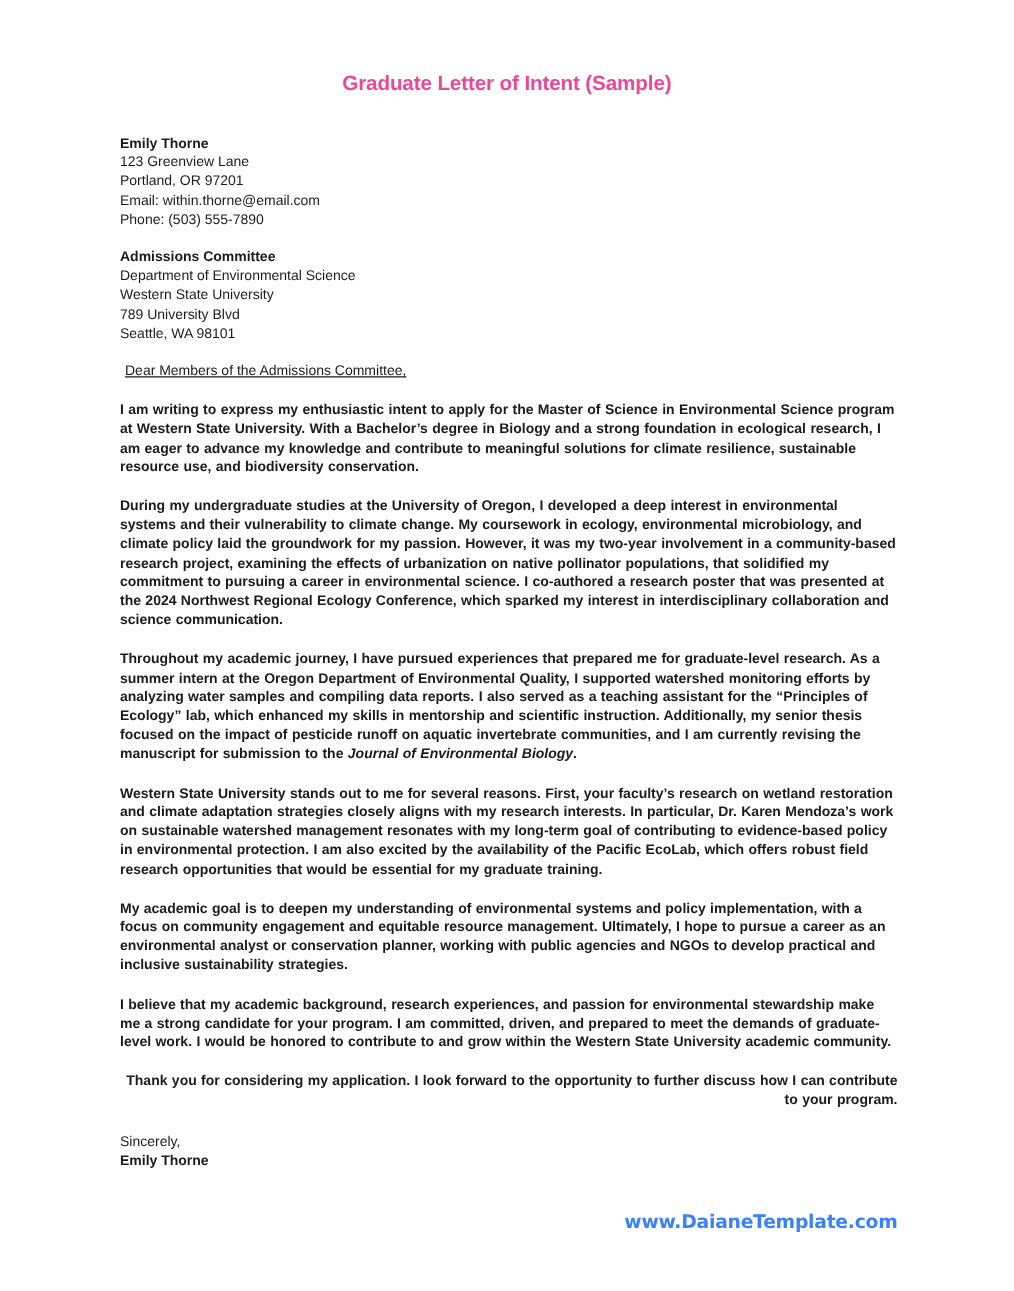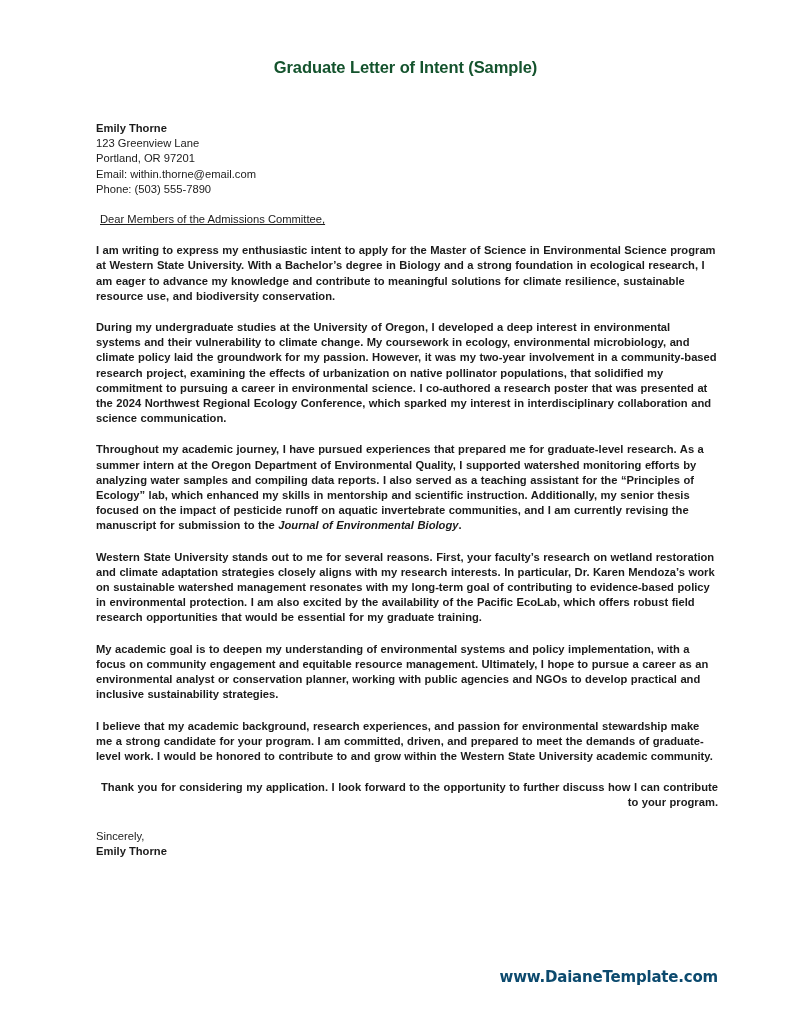--- a/index.html
+++ b/index.html
@@ -19,27 +19,27 @@
     box-sizing: border-box;
   }
   .doc-title {
     position: absolute;
     left: 0;
     right: 0;
     top: 58px;
     text-align: center;
     font-size: 16.5px;
     font-weight: bold;
-    color: #14532d;
+    color: #ec4899;
     letter-spacing: -0.1px;
   }
   .content {
     position: absolute;
     left: 96px;
-    top: 121px;
+    top: 108px;
     width: 622px;
     color: #1b1b1b;
     font-size: 11.2px;
     line-height: 15.2px;
   }
   .block {
     margin: 0 0 15px 0;
   }
   .addr-line {
     display: block;
@@ -75,21 +75,21 @@
   .closing .sign-name {
     font-weight: bold;
     display: block;
   }
   .footer {
     position: absolute;
     right: 93px;
     bottom: 47px;
     font-size: 15px;
     font-weight: bold;
-    color: #0c4a6e;
+    color: #3b82f6;
     letter-spacing: -0.2px;
     font-family: "DejaVu Sans", sans-serif;
   }
 </style>
 </head>
 <body>
 
 <div class="page">
 
   <div class="doc-title">Graduate Letter of Intent (Sample)</div>
@@ -97,20 +97,27 @@
   <div class="content">
 
     <div class="block">
       <span class="addr-line bold">Emily Thorne</span>
       <span class="addr-line">123 Greenview Lane</span>
       <span class="addr-line">Portland, OR 97201</span>
       <span class="addr-line">Email: within.thorne@email.com</span>
       <span class="addr-line">Phone: (503) 555-7890</span>
     </div>
 
+    <div class="block">
+      <span class="addr-line bold">Admissions Committee</span>
+      <span class="addr-line">Department of Environmental Science</span>
+      <span class="addr-line">Western State University</span>
+      <span class="addr-line">789 University Blvd</span>
+      <span class="addr-line">Seattle, WA 98101</span>
+    </div>
 
 
     <div class="salutation">Dear Members of the Admissions Committee,</div>
 
     <p class="para">I am writing to express my enthusiastic intent to apply for the Master of Science in Environmental Science program at Western State University. With a Bachelor’s degree in Biology and a strong foundation in ecological research, I am eager to advance my knowledge and contribute to meaningful solutions for climate resilience, sustainable resource use, and biodiversity conservation.</p>
 
     <p class="para">During my undergraduate studies at the University of Oregon, I developed a deep interest in environmental systems and their vulnerability to climate change. My coursework in ecology, environmental microbiology, and climate policy laid the groundwork for my passion. However, it was my two-year involvement in a community-based research project, examining the effects of urbanization on native pollinator populations, that solidified my commitment to pursuing a career in environmental science. I co-authored a research poster that was presented at the 2024 Northwest Regional Ecology Conference, which sparked my interest in interdisciplinary collaboration and science communication.</p>
 
     <p class="para"><span>Throughout my academic journey, I have pursued experiences that prepared me for graduate-level research. As a summer intern at the Oregon Department of Environmental Quality, I supported watershed monitoring efforts by analyzing water samples and compiling data reports. I also served as a teaching assistant for the “Principles of Ecology” lab, which enhanced my skills in mentorship and scientific instruction. Additionally, my senior thesis focused on the impact of pesticide runoff on aquatic invertebrate communities, and I am currently revising the manuscript for submission to the </span><span class="italic">Journal of Environmental Biology</span><span>.</span></p>
 

